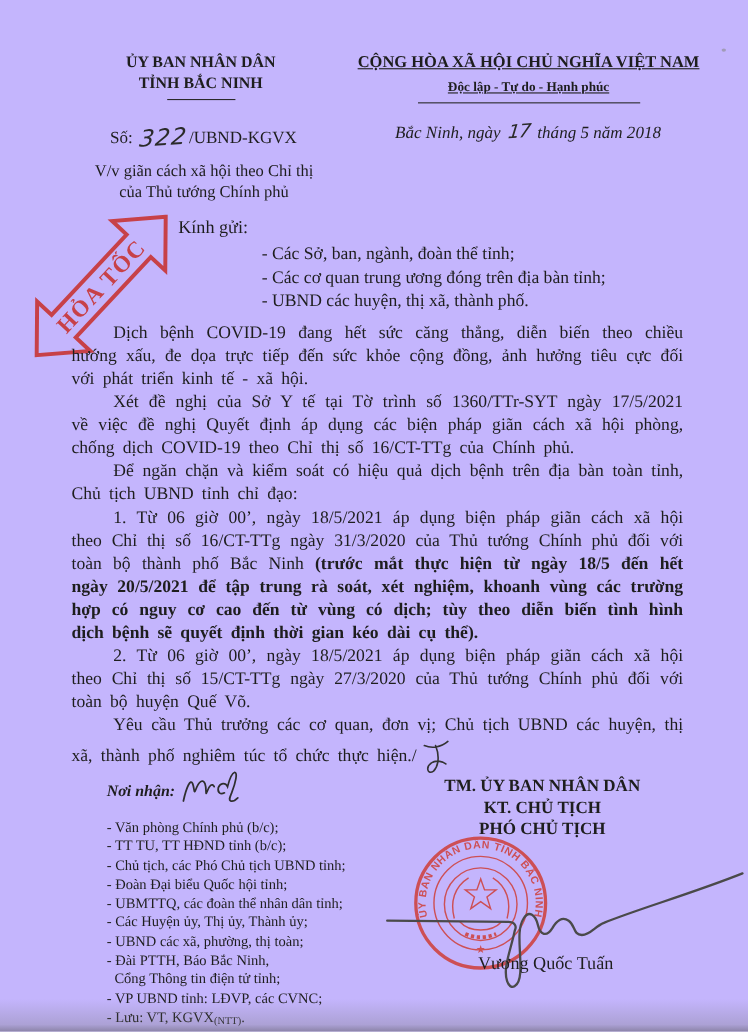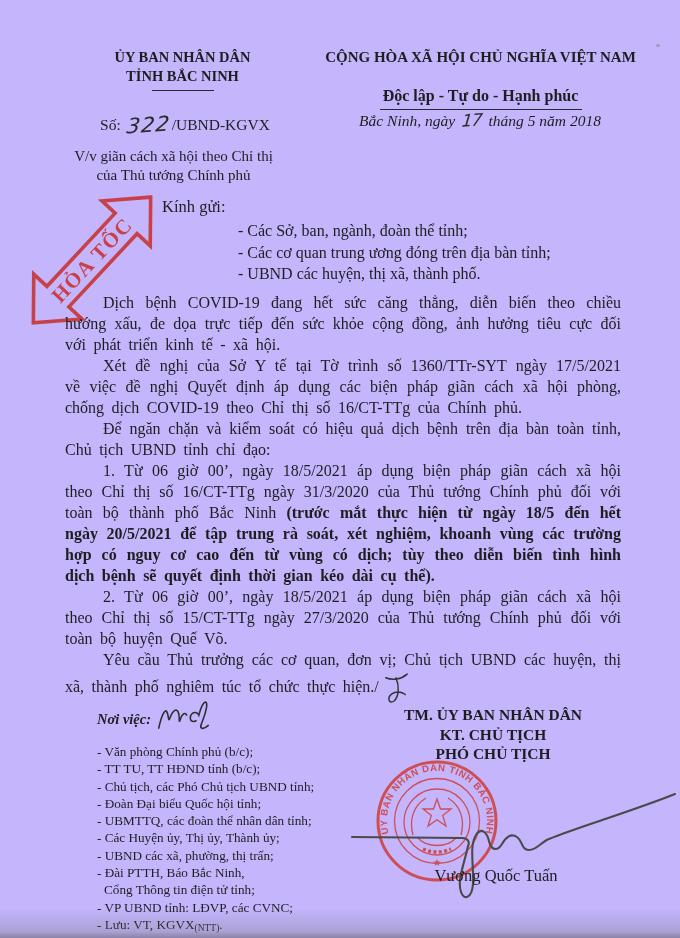--- a/index.html
+++ b/index.html
@@ -16,31 +16,31 @@
     content:"";position:absolute;left:0;right:0;bottom:0;height:30px;
     background:linear-gradient(to bottom, rgba(0,0,0,0) 0%, rgba(110,110,110,.28) 78%, rgba(80,80,80,.5) 100%);
     pointer-events:none;
   }
   .abs{position:absolute;}
   .ctr{text-align:center;}
   .b{font-weight:bold;}
   .i{font-style:italic;}
   
   .issuer{left:75px;top:48px;width:215px;font-size:14.5px;line-height:19px;}
-  .national{left:318px;top:48px;width:325px;font-size:15px;line-height:19px;}
-  .motto{font-size:16px;margin-top:19px;}
+  .national{left:318px;top:48px;width:325px;font-size:15px;line-height:19px;text-decoration:underline;}
+  .motto{font-size:12px;margin-top:3px;}
   .rule{height:0;border-bottom:1.4px solid #2a2a2a;margin:4px auto 0;}
   .rule-issuer{width:62px;}
   .rule-motto{width:202px;}
   .docnum{left:75px;top:111px;width:220px;font-size:15.5px;}
   .hand{display:inline-block;font-family:"DejaVu Sans", sans-serif;font-style:italic;transform:skewX(-10deg) rotate(-4deg);color:#2b2b2b;}
   .hand-num{font-size:21px;position:relative;top:2px;letter-spacing:1px;margin:0 2px;}
   .hand-day{font-size:17px;letter-spacing:-1px;margin:0 3px;}
   .dateline{left:330px;top:110px;width:300px;font-size:15.5px;}
-  .subject{left:56px;top:147px;width:235px;font-size:15px;line-height:19px;}
+  .subject{left:68px;top:147px;width:235px;font-size:15px;line-height:19px;}
   
   .stamp{left:12px;top:180px;width:160px;height:160px;opacity:.93;}
   
   .kinhgui{left:162px;top:196px;font-size:16.5px;line-height:21px;}
   .kinhgui .list{margin-top:3px;padding-left:76px;font-size:16px;line-height:21.5px;}
   
   .body{left:65px;top:292px;width:556px;font-size:16px;line-height:21px;text-align:justify;word-spacing:3.5px;}
   .body p{margin:0;text-indent:38px;}
   .bi{font-weight:bold;}
   .tmark{display:inline-block;vertical-align:-14px;margin-left:4px;}
@@ -113,32 +113,32 @@
     <p>Để ngăn chặn và kiểm soát có hiệu quả dịch bệnh trên địa bàn toàn tỉnh, Chủ tịch UBND tỉnh chỉ đạo:</p>
     <p><span>1. Từ 06 giờ 00’, ngày 18/5/2021 áp dụng biện pháp giãn cách xã hội theo Chỉ thị số 16/CT-TTg ngày 31/3/2020 của Thủ tướng Chính phủ đối với toàn bộ thành phố Bắc Ninh </span><span class="bi">(trước mắt thực hiện từ ngày 18/5 đến hết ngày 20/5/2021 để tập trung rà soát, xét nghiệm, khoanh vùng các trường hợp có nguy cơ cao đến từ vùng có dịch; tùy theo diễn biến tình hình dịch bệnh sẽ quyết định thời gian kéo dài cụ thể).</span></p>
     <p>2. Từ 06 giờ 00’, ngày 18/5/2021 áp dụng biện pháp giãn cách xã hội theo Chỉ thị số 15/CT-TTg ngày 27/3/2020 của Thủ tướng Chính phủ đối với toàn bộ huyện Quế Võ.</p>
     <p><span>Yêu cầu Thủ trưởng các cơ quan, đơn vị; Chủ tịch UBND các huyện, thị xã, thành phố nghiêm túc tổ chức thực hiện./</span><svg class="tmark" width="26" height="36" viewBox="0 0 28 38">
           <path d="M 3 8 C 10 11 19 10 26 4 M 14 8 C 18 18 17 28 12 33 C 6 37 4 29 10 25 C 14 22 20 23 24 26" fill="none" stroke="#333" stroke-width="1.6" stroke-linecap="round"></path>
         </svg></p>
   </div>
 
   <div class="abs noinhan">
     <div>
-      <span class="label">Nơi việc:</span><svg class="md-mark" width="56" height="34" viewBox="0 0 60 36">
+      <span class="label">Nơi nhận:</span><svg class="md-mark" width="56" height="34" viewBox="0 0 60 36">
           <path d="M 4 30 C 7 16 11 8 13 13 C 15 18 14 24 16 19 C 19 11 23 8 25 13 C 27 18 25 26 27 21 C 29 15 32 12 34 16 M 44 22 C 40 24 37 22 38 17 C 40 12 45 12 47 16 C 49 8 51 3 54 2 C 57 2 55 12 51 22 C 49 27 48 29 50 30 Q 53 31 57 27" fill="none" stroke="#2f2f2f" stroke-width="1.7" stroke-linecap="round"></path>
         </svg>
     </div>
     <div class="cc">
       <div>- Văn phòng Chính phủ (b/c);</div>
       <div>- TT TU, TT HĐND tỉnh (b/c);</div>
       <div>- Chủ tịch, các Phó Chủ tịch UBND tỉnh;</div>
       <div>- Đoàn Đại biểu Quốc hội tỉnh;</div>
       <div>- UBMTTQ, các đoàn thể nhân dân tỉnh;</div>
       <div>- Các Huyện ủy, Thị ủy, Thành ủy;</div>
-      <div>- UBND các xã, phường, thị trấn;</div>
+      <div>- UBND các xã, phường, thị toàn;</div>
       <div>- Đài PTTH, Báo Bắc Ninh,</div>
       <div class="cont">Cổng Thông tin điện tử tỉnh;</div>
       <div>- VP UBND tỉnh: LĐVP, các CVNC;</div>
       <div><span>- Lưu: VT, KGVX</span><span class="subp">(NTT)</span><span>.</span></div>
     </div>
   </div>
 
   <div class="abs signblock ctr">
     <div>TM. ỦY BAN NHÂN DÂN</div>
     <div>KT. CHỦ TỊCH</div>

